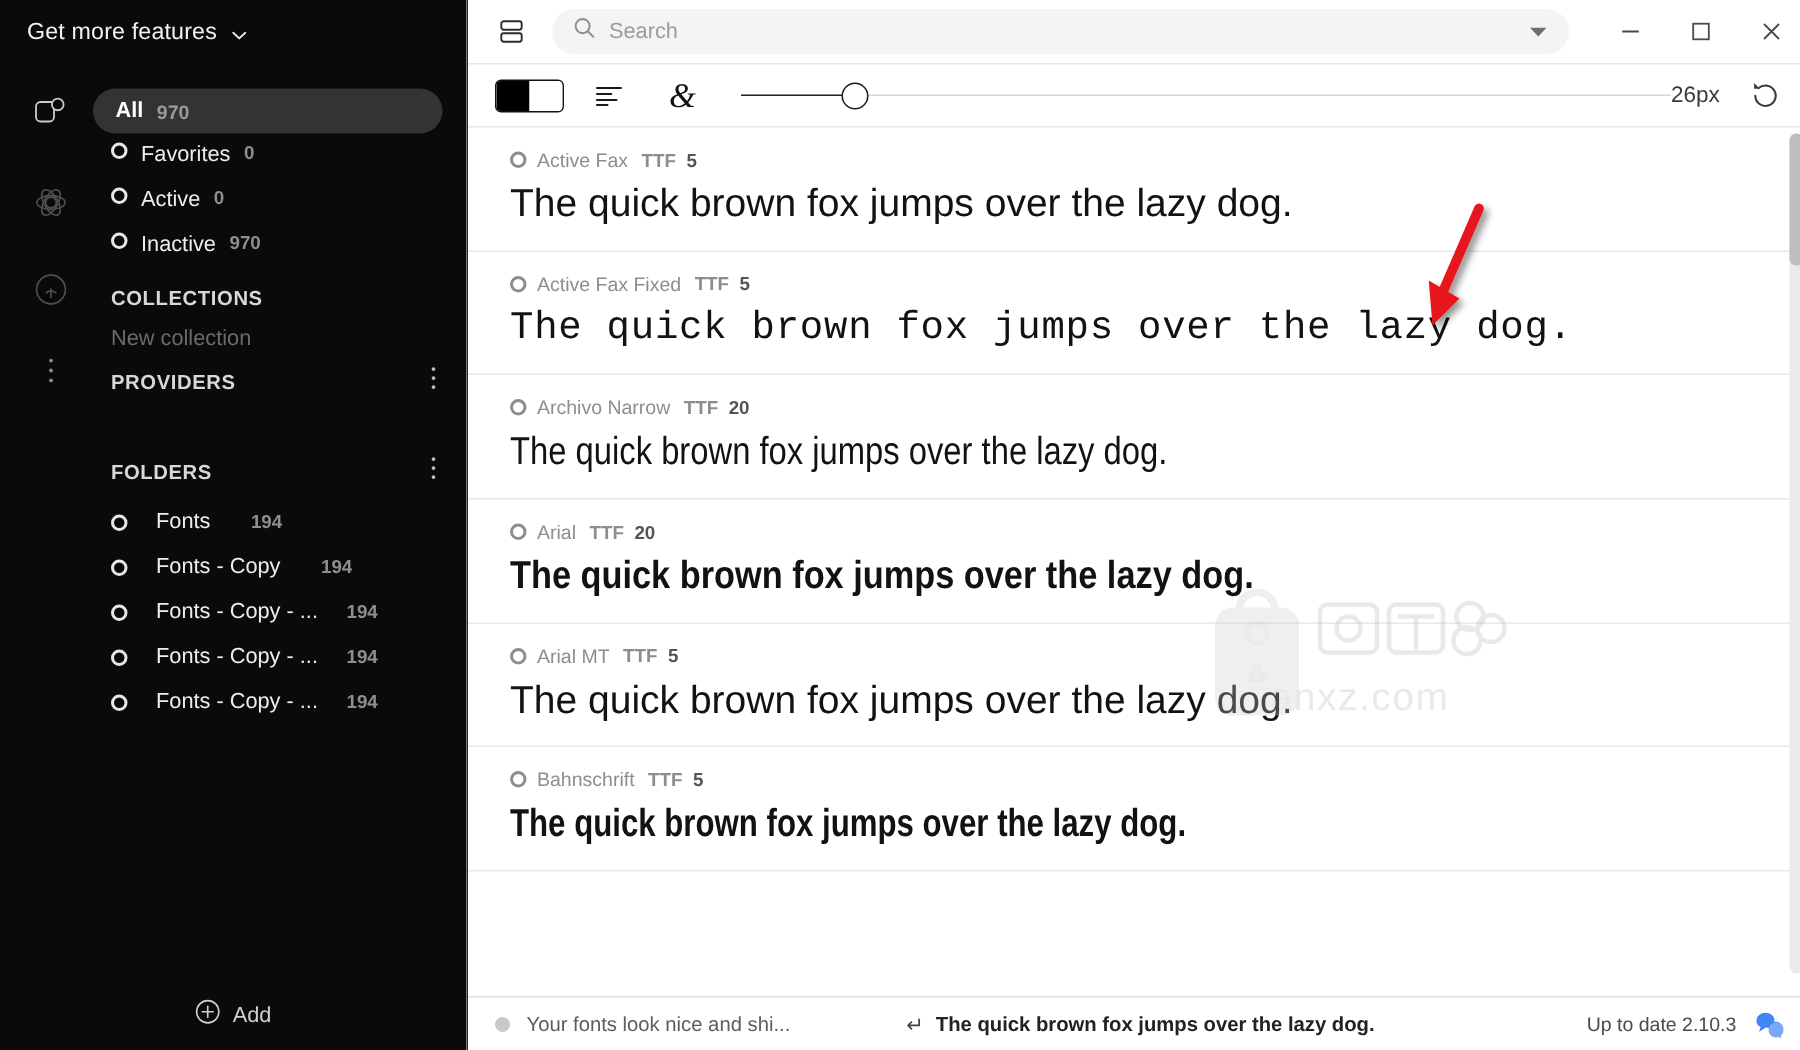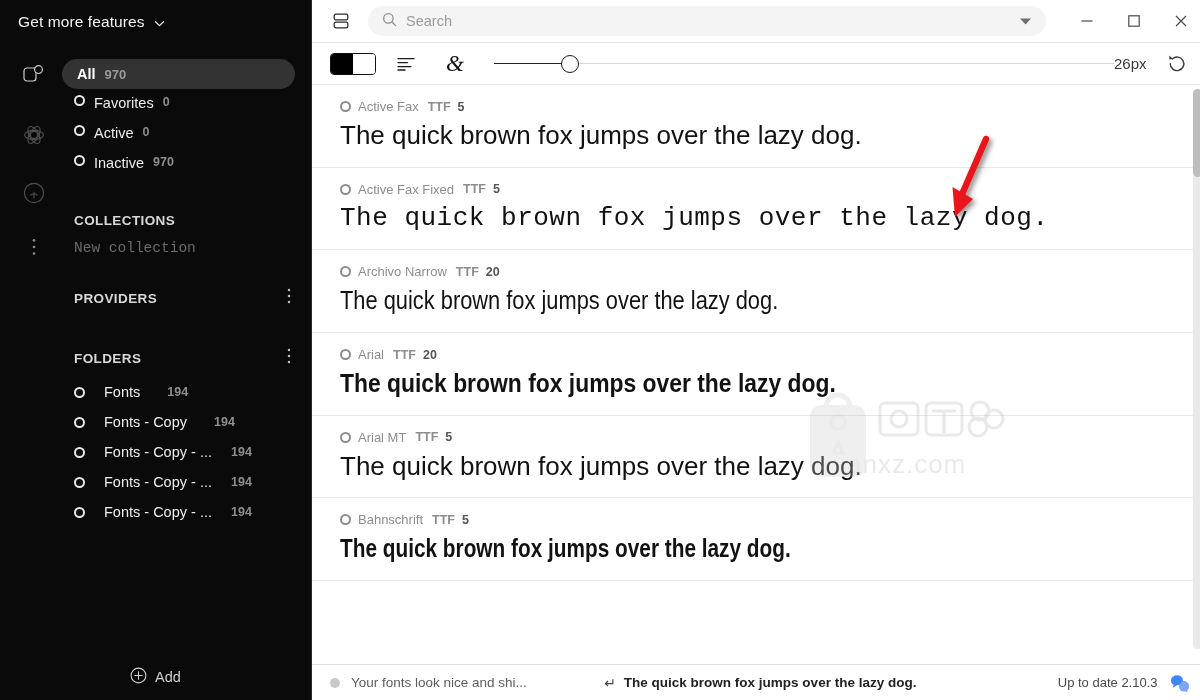--- a/index.html
+++ b/index.html
@@ -104,38 +104,36 @@
   }
   .navrow .nm { color: #ededed; font-size: 14.5px; }
   .navrow .ct { color: #8e8e8e; font-size: 12.5px; font-weight: 700; }
 
   .sec-head {
     display: flex;
     align-items: center;
     justify-content: space-between;
     padding: 0 14px 0 12px;
     height: 26px;
-    margin-top: 22px;
   }
   .sec-head .t {
     color: #d8d8d8;
     font-size: 13.5px;
     font-weight: 700;
     letter-spacing: .4px;
   }
   .sec-dots { cursor: pointer; padding: 2px 2px; }
 
   .newcol {
     height: 30px;
     display: flex; align-items: center;
     padding-left: 12px;
     color: #6b6b6b;
     font-size: 14.5px;
     cursor: pointer;
-    font-family: Liberation Mono, monospace;
   }
 
   .folderrow {
     height: 30px;
     display: flex;
     align-items: center;
     padding-left: 12px;
     gap: 19px;
     cursor: pointer;
   }

